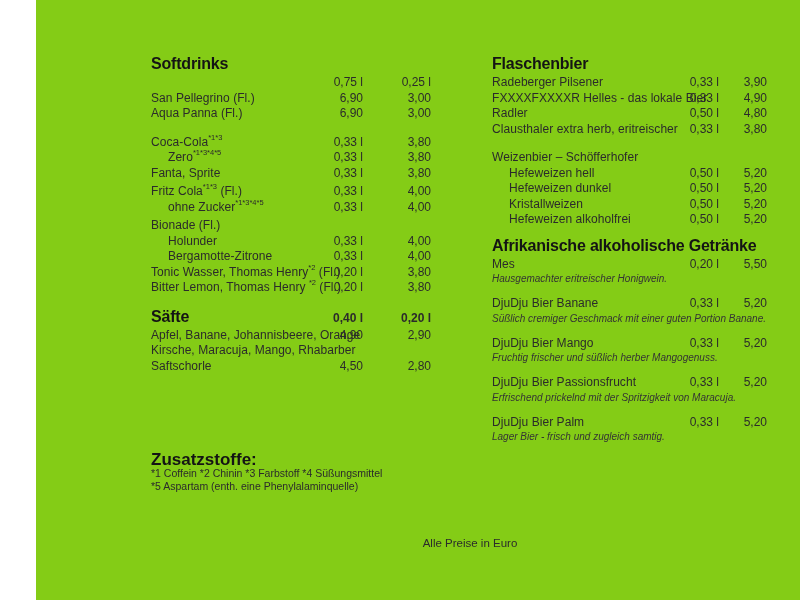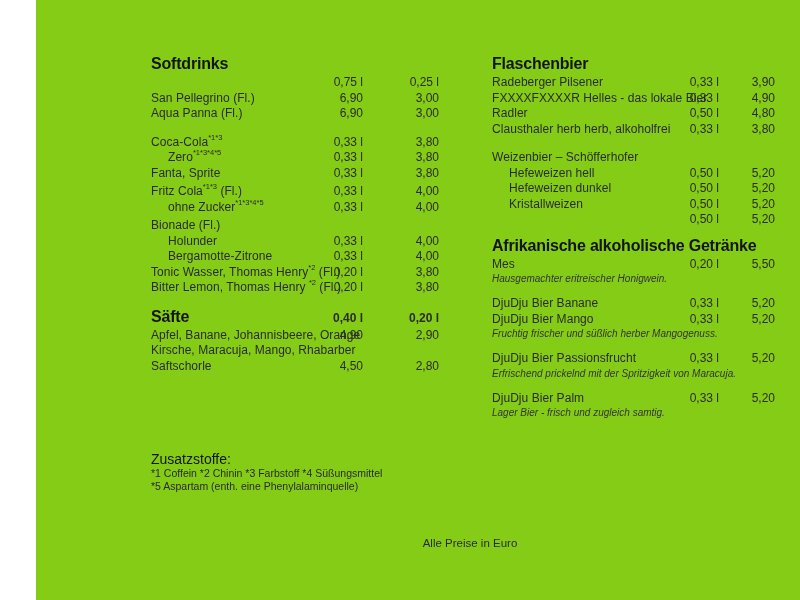--- a/index.html
+++ b/index.html
@@ -21,31 +21,31 @@
   }
 
   .row { position:relative; height:15.5px; line-height:15.5px; font-size:12px; }
   .row .name { white-space:nowrap; letter-spacing:0.05px; }
   .row.indent .name { padding-left:17px; }
   .gap-lg { margin-top:13px; }
   .gap-sm { margin-top:3px; }
 
   .cell { position:absolute; top:0; text-align:right; white-space:nowrap; font-size:12px; }
   .c1 { right:76px; }
-  .c2 { right:0; }
+  .c2 { right:8px; }
   .col-right .c1 { right:56px; }
   .title-row .cell { top:auto; bottom:2px; font-weight:700; }
 
   sup.fnsup { font-size:7.5px; line-height:0; position:relative; top:-1px; vertical-align:super; letter-spacing:0; }
   .small-inline { font-size:12px; }
 
   .desc { font-size:10px; line-height:13px; margin:0 0 11px; color:#343434; white-space:nowrap;font-style:italic; }
 
   .footnotes { position:absolute; left:115px; top:453px; font-size:10.5px; line-height:13.5px; color:#2b2b2b; }
-  .fn-title { font-weight:400; font-size:14px; color:#141414; }
+  .fn-title { font-weight:700; font-size:17px; color:#141414; }
 
   .footer {
     position:absolute; top:537px; left:0; width:100%; text-align:center;
     font-size:11.5px; color:#2b2b2b; transform:translateX(34px);
   }
 </style>
 </head>
 <body>
 
 <div class="page" style="background: #84cc16; color: rgb(43, 43, 43); margin-left: 36px;">
@@ -74,32 +74,33 @@
         <div class="row"><span class="name">Saftschorle</span><span class="cell c1">4,50</span><span class="cell c2">2,80</span></div>
       </section>
     </div>
 
   <div class="col col-right" id="right-col">
       <section class="section">
         <div class="title-row"><h2 class="sec-title">Flaschenbier</h2></div>
         <div class="row"><span class="name">Radeberger Pilsener</span><span class="cell c1">0,33 l</span><span class="cell c2">3,90</span></div>
         <div class="row"><span class="name">FXXXXFXXXXR Helles<span class="small-inline"> - das lokale Bier</span></span><span class="cell c1">0,33 l</span><span class="cell c2">4,90</span></div>
         <div class="row"><span class="name">Radler</span><span class="cell c1">0,50 l</span><span class="cell c2">4,80</span></div>
-        <div class="row"><span class="name">Clausthaler herb herb, alkoholfrei</span><span class="cell c1">0,33 l</span><span class="cell c2">3,80</span></div>
+        <div class="row"><span class="name">Clausthaler extra herb, eritreischer</span><span class="cell c1">0,33 l</span><span class="cell c2">3,80</span></div>
         <div class="row gap-lg"><span class="name">Weizenbier – Schöfferhofer</span></div>
         <div class="row indent"><span class="name">Hefeweizen hell</span><span class="cell c1">0,50 l</span><span class="cell c2">5,20</span></div>
         <div class="row indent"><span class="name">Hefeweizen dunkel</span><span class="cell c1">0,50 l</span><span class="cell c2">5,20</span></div>
         <div class="row indent"><span class="name">Kristallweizen</span><span class="cell c1">0,50 l</span><span class="cell c2">5,20</span></div>
-        <div class="row indent"><span class="cell c1">0,50 l</span><span class="cell c2">5,20</span></div>
+        <div class="row indent"><span class="name">Hefeweizen alkoholfrei</span><span class="cell c1">0,50 l</span><span class="cell c2">5,20</span></div>
       </section>
       <section class="section">
         <div class="title-row"><h2 class="sec-title">Afrikanische alkoholische Getränke</h2></div>
         <div class="row"><span class="name">Mes</span><span class="cell c1">0,20 l</span><span class="cell c2">5,50</span></div>
         <div class="desc">Hausgemachter eritreischer Honigwein.</div>
         <div class="row"><span class="name">DjuDju Bier Banane</span><span class="cell c1">0,33 l</span><span class="cell c2">5,20</span></div>
+        <div class="desc">Süßlich cremiger Geschmack mit einer guten Portion Banane.</div>
         <div class="row"><span class="name">DjuDju Bier Mango</span><span class="cell c1">0,33 l</span><span class="cell c2">5,20</span></div>
         <div class="desc">Fruchtig frischer und süßlich herber Mangogenuss.</div>
         <div class="row"><span class="name">DjuDju Bier Passionsfrucht</span><span class="cell c1">0,33 l</span><span class="cell c2">5,20</span></div>
         <div class="desc">Erfrischend prickelnd mit der Spritzigkeit von Maracuja.</div>
         <div class="row"><span class="name">DjuDju Bier Palm</span><span class="cell c1">0,33 l</span><span class="cell c2">5,20</span></div>
         <div class="desc">Lager Bier - frisch und zugleich samtig.</div>
       </section>
     </div>
 
   <div class="footnotes">

